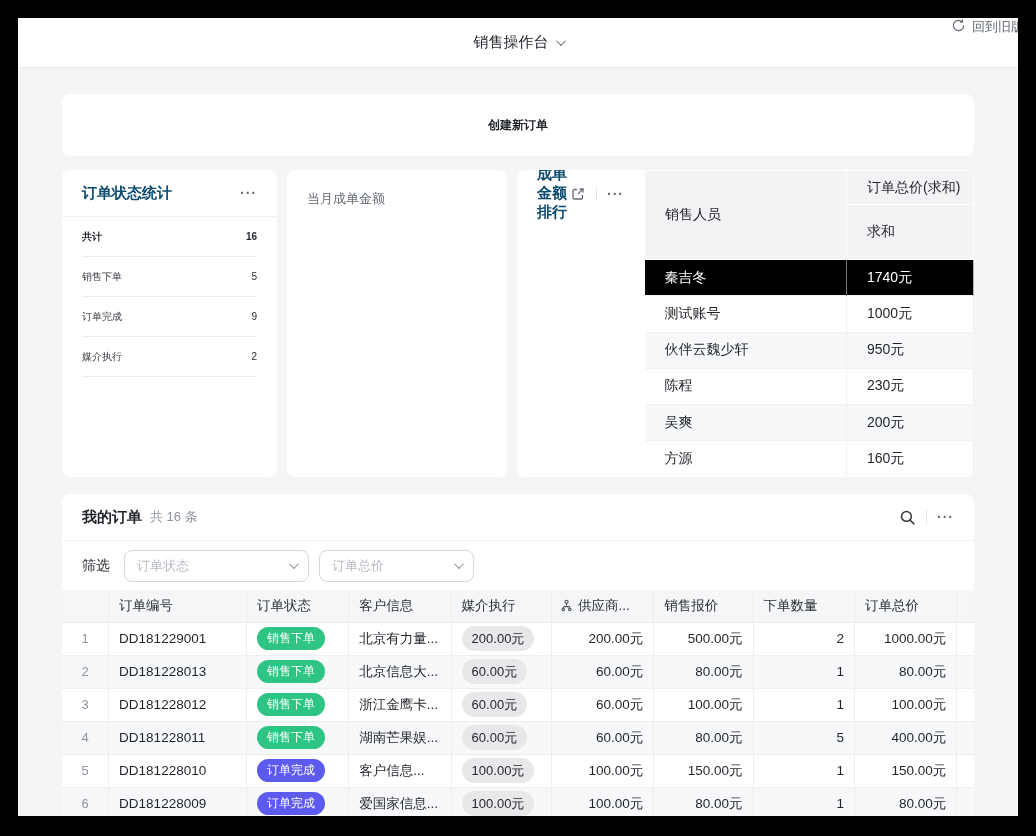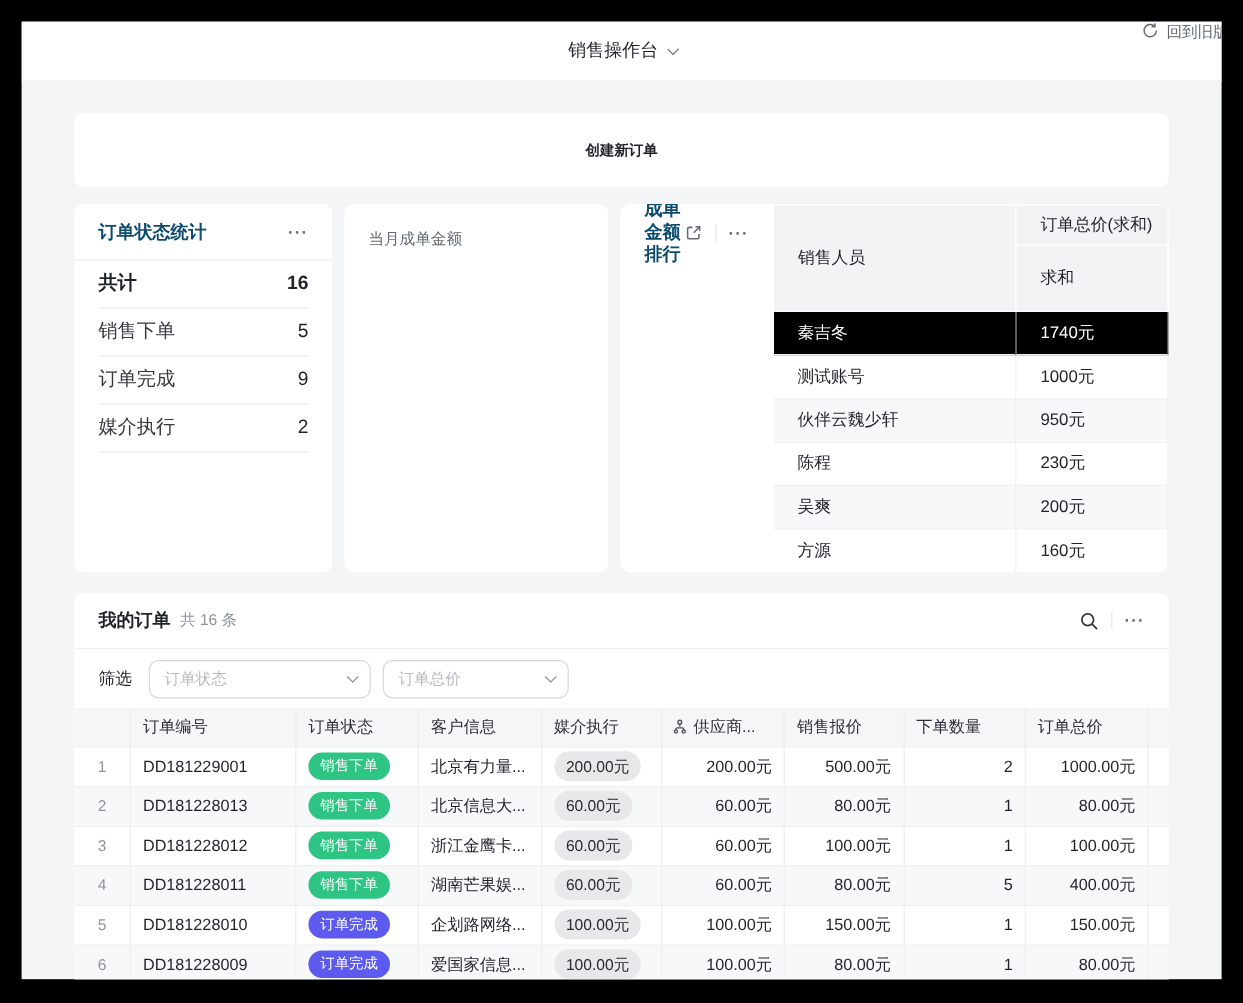--- a/index.html
+++ b/index.html
@@ -32,21 +32,21 @@
   .head-icons { display:flex; align-items:center; gap:10px; }
   .dots { color:#646a73; font-size:14px; font-weight:700; letter-spacing:1px; cursor:pointer; line-height:1; }
   .vdiv { width:1px; height:14px; background:#e3e5e8; }
   .icon-btn { display:flex; align-items:center; cursor:pointer; }
 
   
   .status-card { width:215px; }
   .status-card .card-head { border-bottom:1px solid #f0f1f2; }
   .status-list { padding:0 20px; }
   .status-row { height:40px; display:flex; align-items:center; justify-content:space-between;
-    border-bottom:1px solid #ededef; font-size:16px; color:#35393f; cursor:pointer; }
+    border-bottom:1px solid #ededef; font-size:10px; color:#35393f; cursor:pointer; }
   .status-row .val { color:#1f2329; }
   .status-row.strong { font-weight:700; color:#1f2329; }
 
   
   .amount-card { width:220px; padding:20px; }
   .amount-label { font-size:13px; color:#646a73; }
   .amount-value { margin-top:6px; font-size:29px; font-weight:700; color:#1f2329; }
 
   
   .ranking-card { flex:1; overflow:hidden; display:flex; flex-direction:row; }
@@ -345,21 +345,21 @@
             <td class="num">60.00元</td>
             <td class="num">80.00元</td>
             <td class="num">5</td>
             <td class="num">400.00元</td>
             <td></td>
           </tr>
           <tr>
             <td class="c-idx">5</td>
             <td>DD181228010</td>
             <td><span class="pill status" data-status="done">订单完成</span></td>
-            <td>企划路网络...</td>
+            <td>客户信息...</td>
             <td><span class="pill res">100.00元</span></td>
             <td class="num">100.00元</td>
             <td class="num">150.00元</td>
             <td class="num">1</td>
             <td class="num">150.00元</td>
             <td></td>
           </tr>
           <tr class="zebra">
             <td class="c-idx">6</td>
             <td>DD181228009</td>

